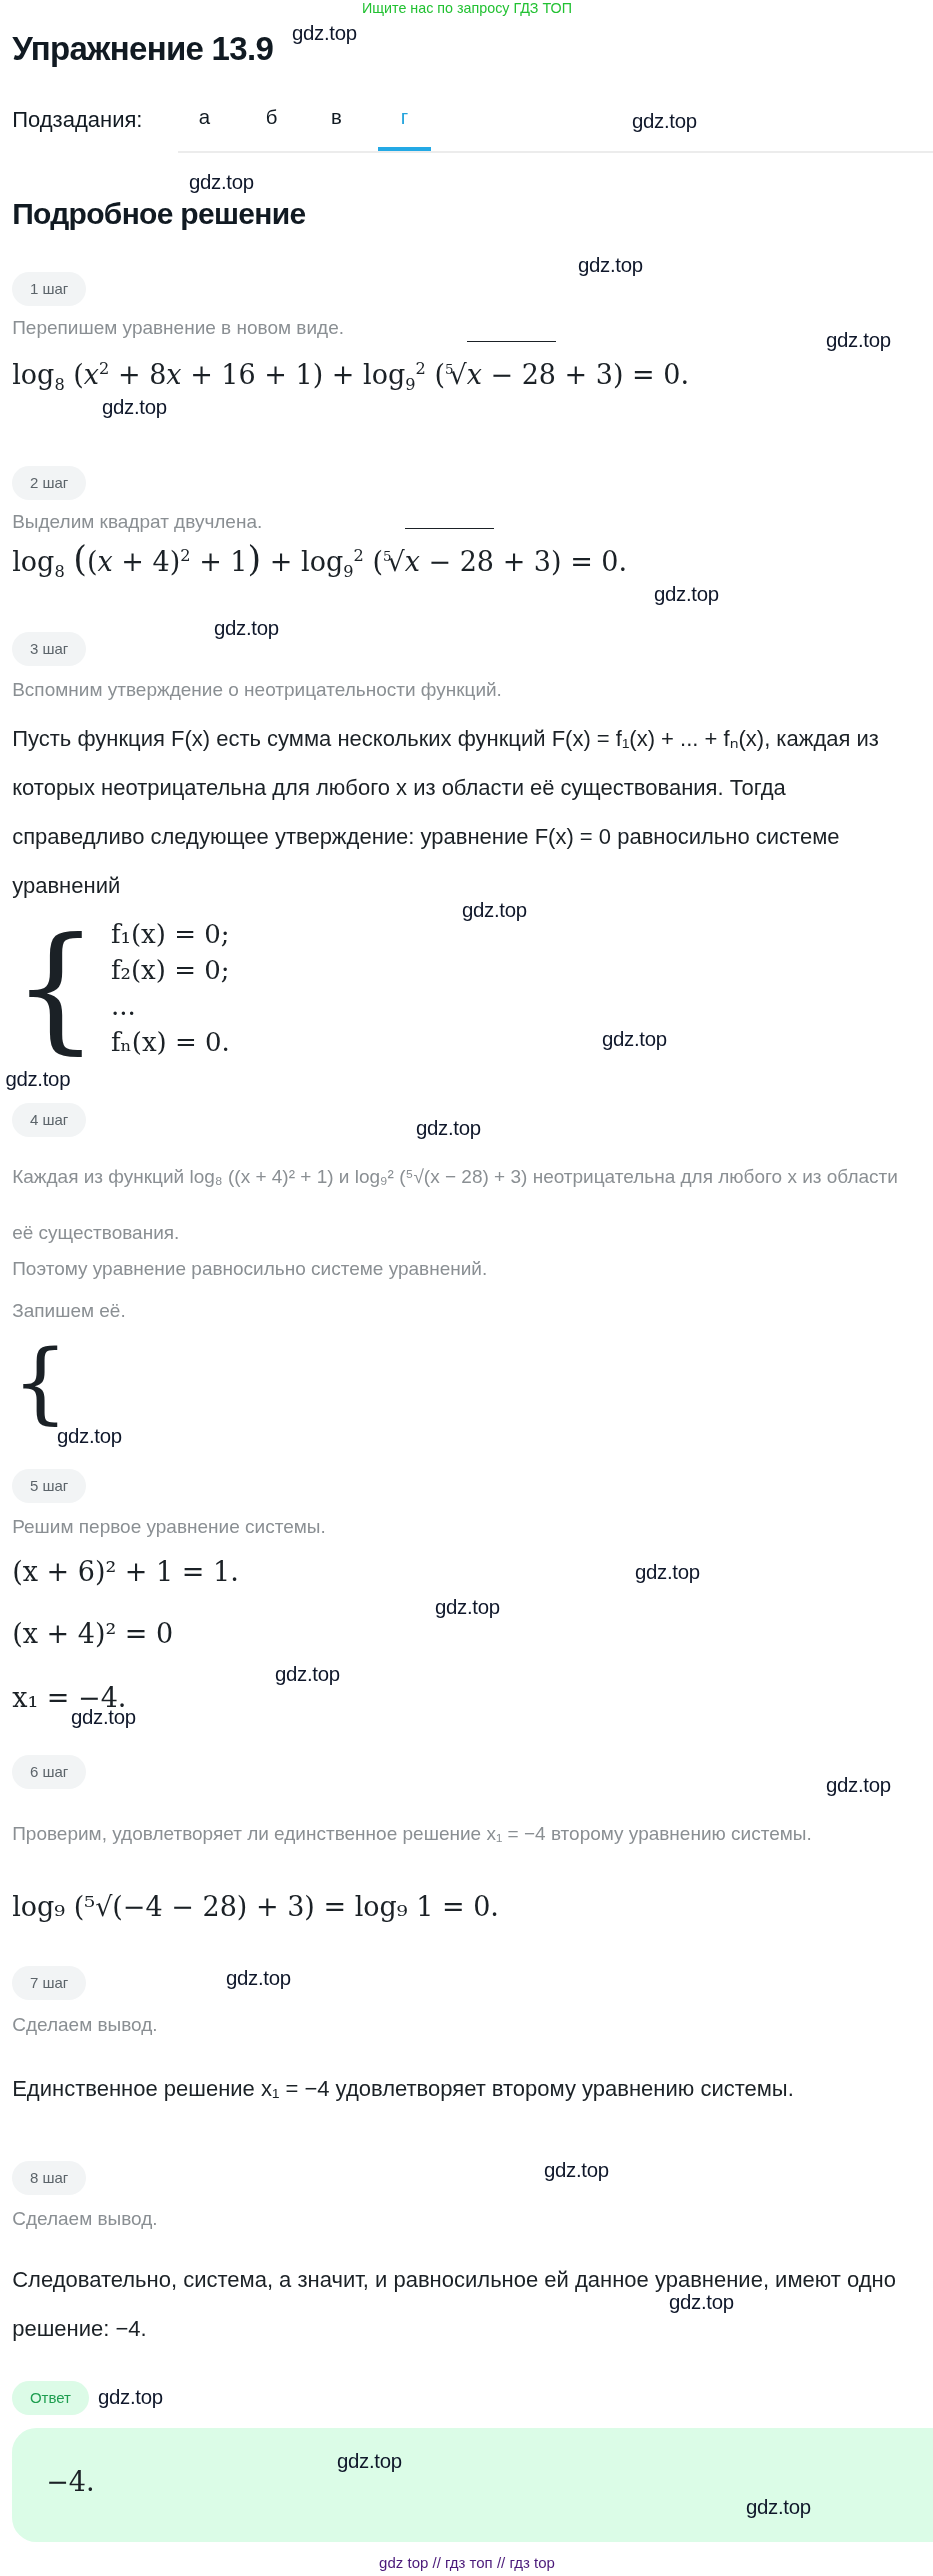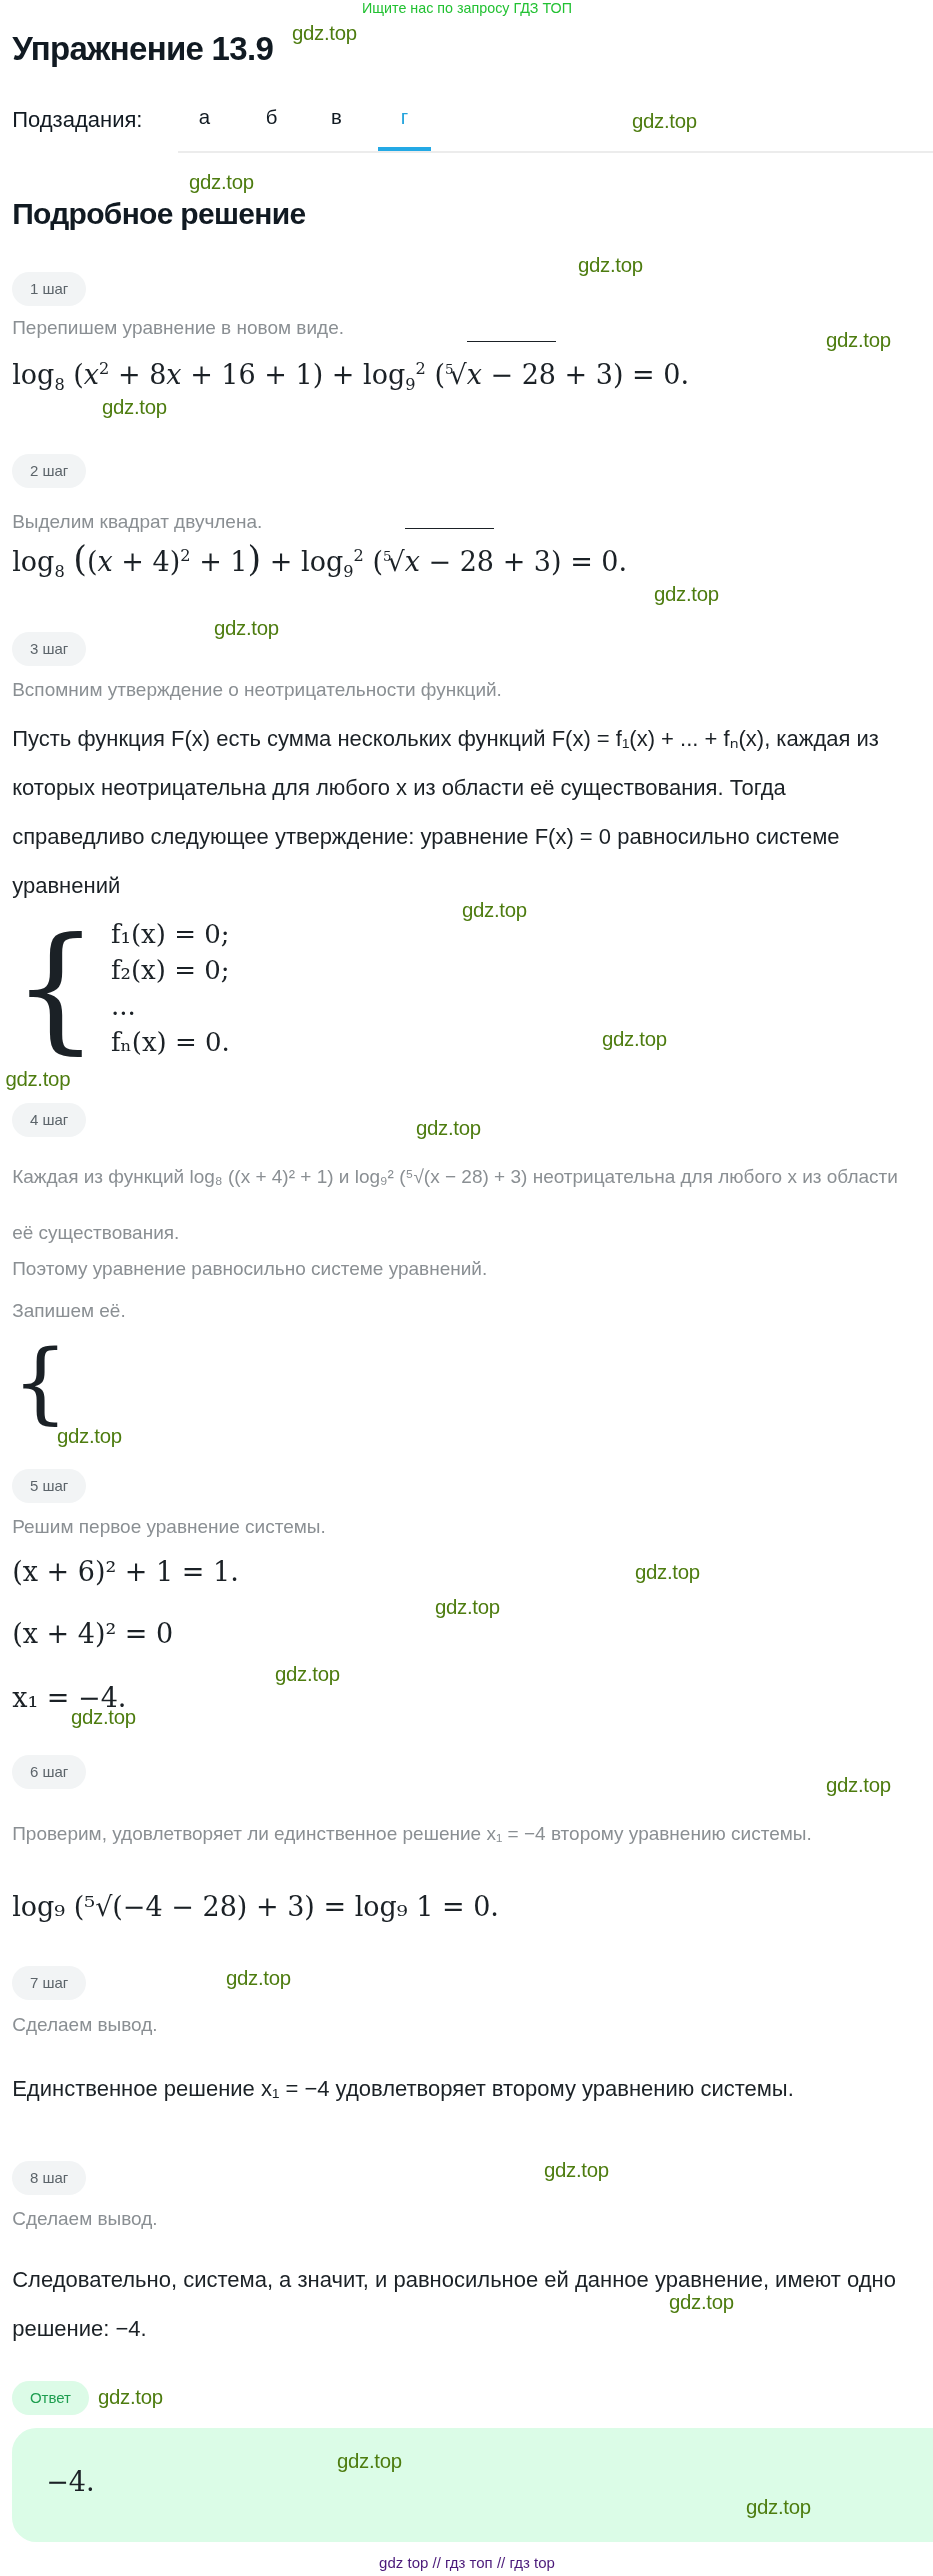--- a/index.html
+++ b/index.html
@@ -2,21 +2,21 @@
 <html style="font-size:11px"><head>
 <meta charset="utf-8">
 <style>
   html, body { margin: 0; padding: 0; background: #ffffff; }
   body {
     width: 934px; height: 2576px; position: relative; overflow: hidden;
     font-family: "Liberation Sans", "DejaVu Sans", sans-serif; color: #1b2126;
   }
   .abs { position: absolute; }
   .promo { top: 0; left: 0; width: 934px; text-align: center; color: #22c132; font-size: 14.3px; line-height: 17.7px; }
-  .wm { position: absolute; font-size: 20.4px; color: #4d7c0f; font-family: "Liberation Sans", sans-serif; letter-spacing: -0.3px; }
+  .wm { position: absolute; font-size: 20.4px; color: #0f172a; font-family: "Liberation Sans", sans-serif; letter-spacing: -0.3px; }
   .title { left: 12.2px; top: 30px; font-size: 33px; font-weight: 700; letter-spacing: -0.7px; color: #111a22; }
   .sub-label { left: 12.2px; top: 107px; font-size: 22px; color: #111a22; }
   .tabs { left: 178px; top: 102px; width: 756px; height: 49px; border-bottom: 2.7px solid #ececec; }
   .tab { position: absolute; top: 4.1px; font-size: 20.4px; color: #111a22; width: 53px; text-align: center; cursor: pointer; }
   .tab.active { color: #23a4dd; }
   .tab-underline { position: absolute; left: 200px; top: 45px; width: 53px; height: 4.1px; background: #23a9e5; }
   .h2 { left: 12.2px; top: 197px; font-size: 30px; font-weight: 700; letter-spacing: -0.7px; color: #111a22; }
   .badge {
     position: absolute; left: 12.2px; height: 34px; padding: 0 17.7px; border-radius: 17px;
     background: #f2f4f5; color: #5c646a; font-size: 15px; line-height: 34px; white-space: nowrap;
@@ -56,21 +56,21 @@
   <div class="tab active" style="left:200px">г</div>
   <div class="tab-underline"></div>
 </div>
 
 <div class="abs h2">Подробное решение</div>
 
 <div class="badge" style="top:272px">1 шаг</div>
 <div class="muted" style="top:314px">Перепишем уравнение в новом виде.</div>
 <div class="math" style="top:359px">log<sub>8</sub> (<i>x</i><sup>2</sup> + 8<i>x</i> + 16 + 1) + log<sub>9</sub><sup>2</sup> (<span class="root-idx">5</span>√<span class="over"><i>x</i> − 28</span> + 3) = 0.</div>
 
-<div class="badge" style="top:454px">2 шаг</div>
+<div class="badge" style="top:466px">2 шаг</div>
 <div class="muted" style="top:508px">Выделим квадрат двучлена.</div>
 <div class="math" style="top:538px">log<sub>8</sub> <span style="font-size:130%">(</span>(<i>x</i> + 4)<sup>2</sup> + 1<span style="font-size:130%">)</span> + log<sub>9</sub><sup>2</sup> (<span class="root-idx">5</span>√<span class="over"><i>x</i> − 28</span> + 3) = 0.</div>
 
 <div class="badge" style="top:632px">3 шаг</div>
 <div class="muted" style="top:676px">Вспомним утверждение о неотрицательности функций.</div>
 <div class="body-text" style="top:714px"><span>Пусть функция </span><span class="inline-math">F(x)</span><span> есть сумма нескольких функций </span><span class="inline-math">F(x) = f₁(x) + ... +</span><span> </span><span class="inline-math">fₙ(x)</span><span>, каждая из которых неотрицательна для любого </span><span class="inline-math">x</span><span> из области её существования. Тогда справедливо следующее утверждение: уравнение </span><span class="inline-math">F(x) = 0</span><span> равносильно системе уравнений</span></div>
 <div class="system" style="top:916px; height:144px">
   <div class="brace" style="font-size:136px">{</div>
   <div class="sys-rows">
     <div>f₁(x) = 0;</div>

